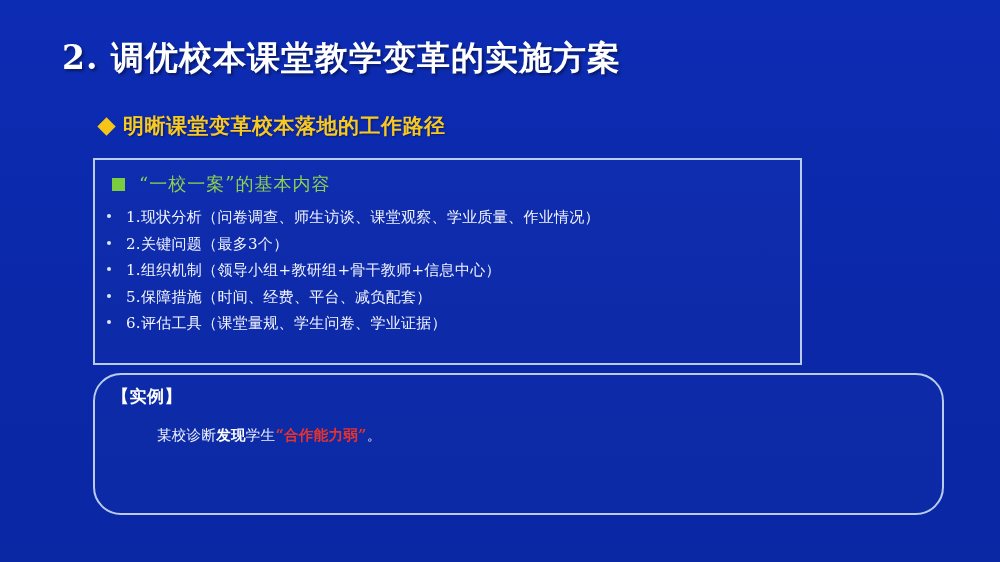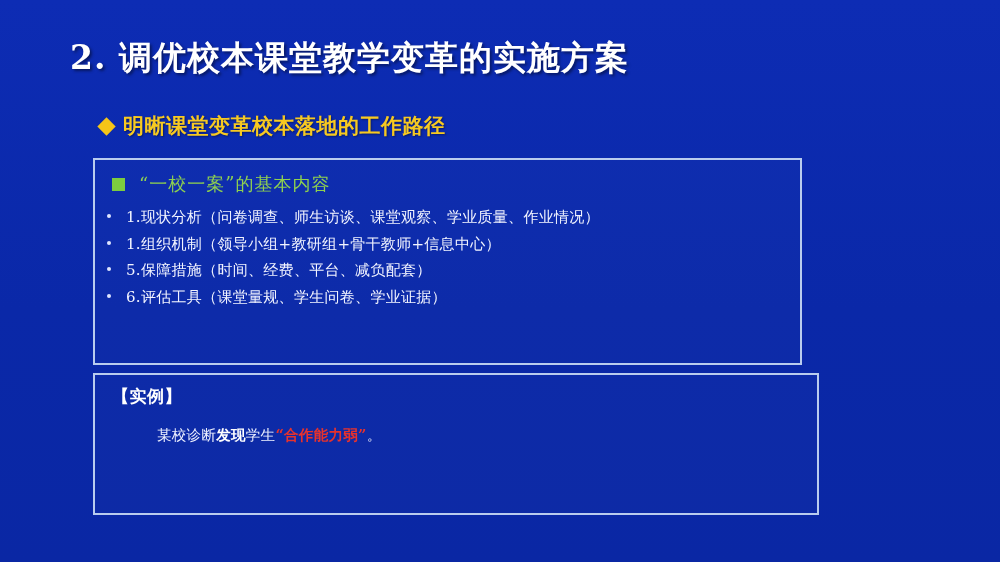--- a/index.html
+++ b/index.html
@@ -25,21 +25,20 @@
     position: absolute;
     left: 62px;
     top: 36px;
     font-size: 33px;
     font-weight: bold;
     color: #ffffff;
     letter-spacing: 1px;
     white-space: nowrap;
     text-shadow: 2px 2px 3px rgba(0,0,0,0.45);
     font-family: "DejaVu Serif", "Liberation Serif", serif;
-    margin-left: 8px;
   }
 
   
   .subtitle-row {
     position: absolute;
     left: 100px;
     top: 112px;
     display: flex;
     align-items: center;
     gap: 10px;
@@ -71,22 +70,23 @@
   }
   #content-panel {
     left: 93px;
     top: 158px;
     width: 709px;
     height: 207px;
   }
   #example-panel {
     left: 93px;
     top: 373px;
-    width: 726px;
+    width: 851px;
     height: 142px;
+    border-radius: 28px;
   }
 
   
   .green-head {
     position: absolute;
     left: 17px;
     top: 12px;
     display: flex;
     align-items: center;
     gap: 14px;
@@ -186,20 +186,24 @@
       <span class="green-head-text">“一校一案”的基本内容</span>
     </div>
 
     <div class="bullet-list">
       <div class="bullet-item">
         <span class="dot"></span>
         <span>1.现状分析（问卷调查、师生访谈、课堂观察、学业质量、作业情况）</span>
       </div>
       <div class="bullet-item">
         <span class="dot"></span>
+        <span>2.关键问题（最多3个）</span>
+      </div>
+      <div class="bullet-item">
+        <span class="dot"></span>
         <span>1.组织机制（领导小组+教研组+骨干教师+信息中心）</span>
       </div>
       <div class="bullet-item">
         <span class="dot"></span>
         <span>5.保障措施（时间、经费、平台、减负配套）</span>
       </div>
       <div class="bullet-item">
         <span class="dot"></span>
         <span>6.评估工具（课堂量规、学生问卷、学业证据）</span>
       </div>

